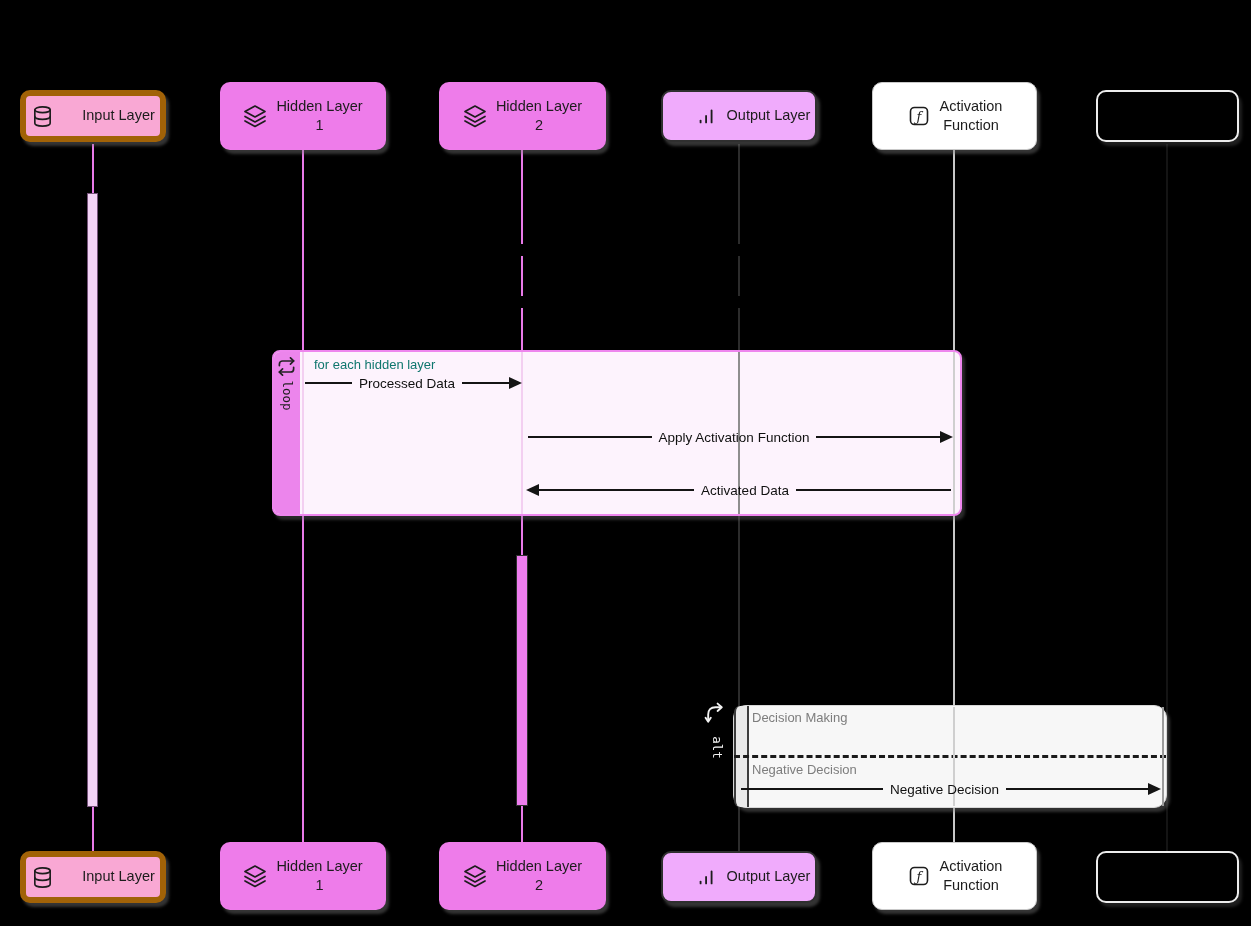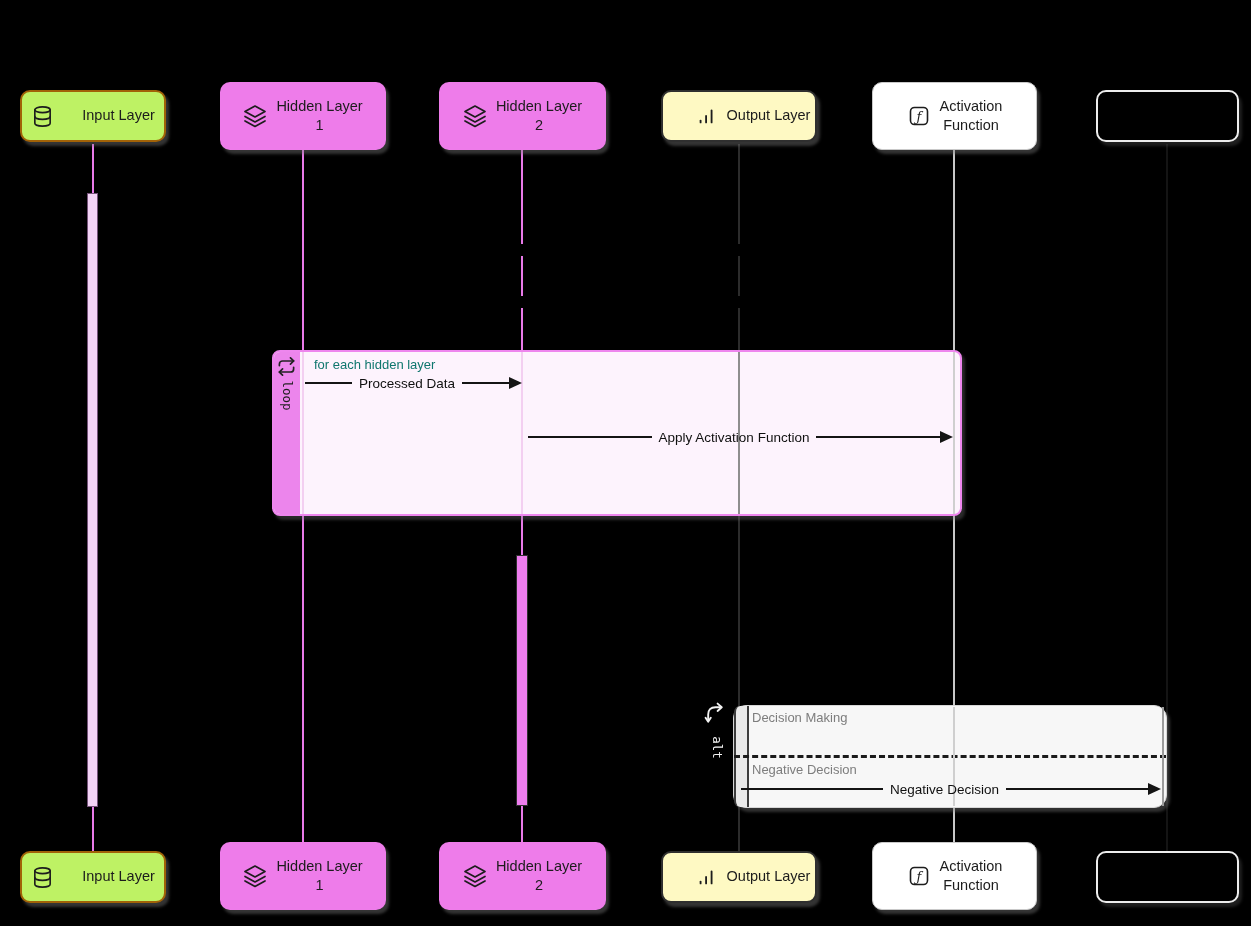--- a/index.html
+++ b/index.html
@@ -9,23 +9,23 @@
   .lifeline{position:absolute;width:2px;top:144px;height:707px;}
   .ll-pink{background:#e87ae8;}
   .ll-dark{background:#2c2c2c;}
   .ll-gray{background:#c9c9c9;}
   .ll-ghost{background:#141414;}
   
   .box{position:absolute;box-sizing:border-box;border-radius:10px;display:flex;
        align-items:center;justify-content:center;gap:9px;font-size:14.5px;color:#1c1c1c;
        box-shadow:3px 4px 3px rgba(125,125,125,.42);}
   .box .txt{text-align:center;line-height:1.32;}
-  .b-input{background:#bef264;border:2px solid #a16207;gap:28px;}
+  .b-input{background:#f9a8d4;border:6px solid #a16207;gap:28px;}
   .b-hidden{background:#ee7cea;}
-  .b-output{background:#fef9c3;border:2px solid #2f2f2f;padding-left:28px;}
+  .b-output{background:#f0abfc;border:2px solid #2f2f2f;padding-left:28px;}
   .b-act{background:#ffffff;border:1.5px solid #c9c9c9;}
   .b-ghost{background:#000;border:2px solid #ededed;box-shadow:3px 4px 3px rgba(90,90,90,.35);}
   .icon{display:flex;align-items:center;justify-content:center;flex:0 0 auto;}
   
   .bar{position:absolute;box-sizing:border-box;}
   .bar-input{left:87px;top:193px;width:11px;height:614px;background:#f3d4f6;border:1px solid #75537a;}
   .bar-h2{left:516px;top:555px;width:12px;height:251px;background:#ee7dee;border:1.5px solid #2f2f2f;}
   
   .frame-loop{position:absolute;left:272px;top:350px;width:690px;height:166px;
       background:#fdf3fd;border:2px solid #ee86ee;border-radius:8px;box-sizing:border-box;
@@ -121,20 +121,26 @@
     <span class="lbl">Processed Data</span>
     <div class="seg"></div>
     <div class="arrR"></div>
   </div>
   <div class="msg right" style="left:528px;top:427px;width:423px">
     <div class="seg"></div>
     <span class="lbl">Apply Activation Function</span>
     <div class="seg"></div>
     <div class="arrR"></div>
   </div>
+  <div class="msg left" style="left:528px;top:480px;width:423px">
+    <div class="arrL"></div>
+    <div class="seg"></div>
+    <span class="lbl">Activated Data</span>
+    <div class="seg"></div>
+  </div>
   <div class="msg right" style="left:741px;top:779px;width:418px">
     <div class="seg"></div>
     <span class="lbl">Negative Decision</span>
     <div class="seg"></div>
     <div class="arrR"></div>
   </div>
 
   <div class="bar bar-input"></div>
   <div class="bar bar-h2"></div>
 

